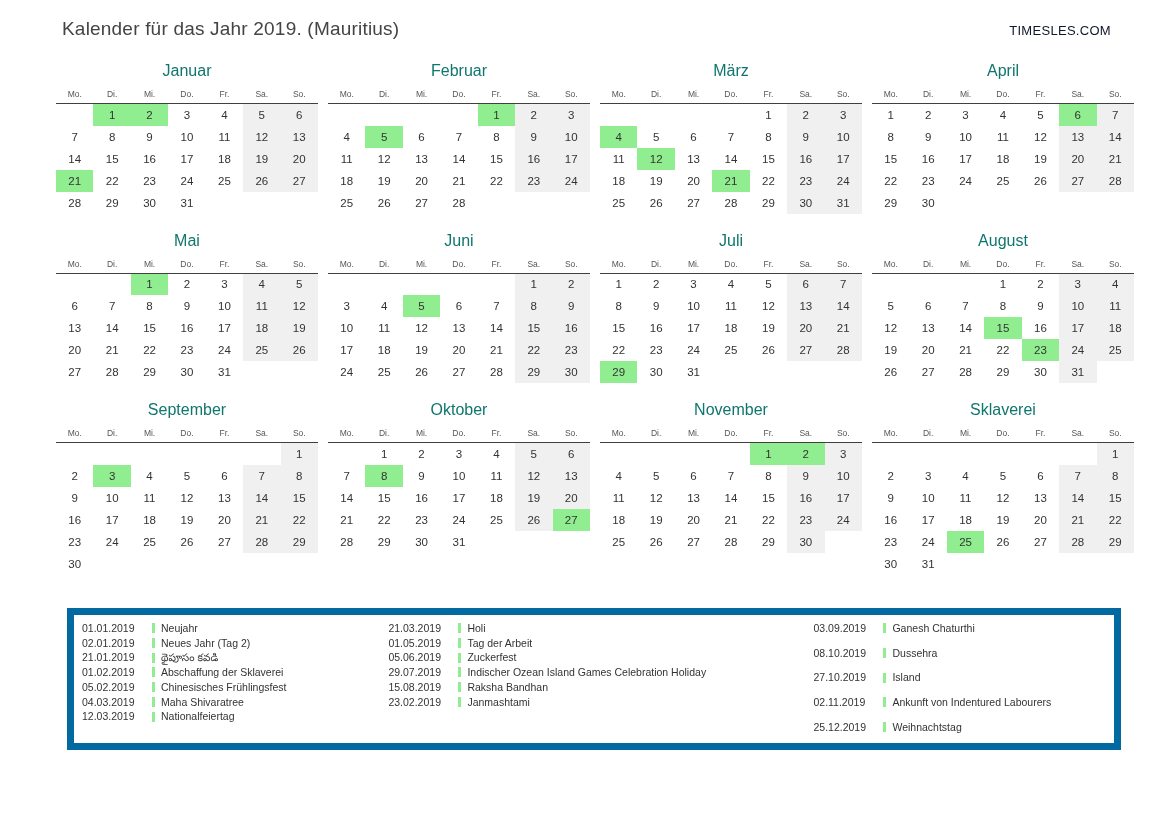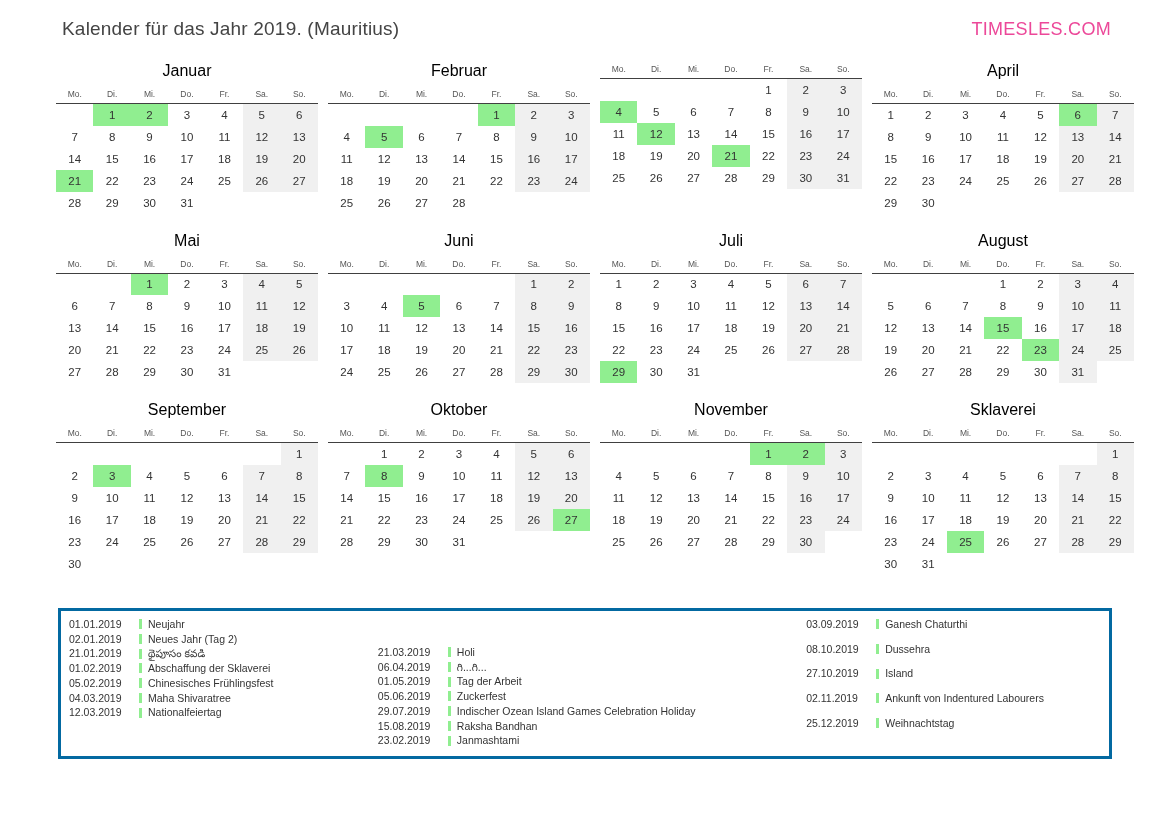--- a/index.html
+++ b/index.html
@@ -23,39 +23,39 @@
     justify-content: space-between;
     padding: 18px 58px 0 62px;
   }
   .title {
     font-size: 19px;
     color: #444444;
     font-weight: normal;
     letter-spacing: 0.2px;
   }
   .brand {
-    font-size: 18px;
-    color: #ec4899;
+    font-size: 13px;
+    color: #0f172a;
     letter-spacing: 0.3px;
   }
   .grid {
     margin: 22px 0 0 0;
     padding: 0 56px;
     display: grid;
     grid-template-columns: repeat(4, 1fr);
     row-gap: 18px;
     column-gap: 10px;
   }
   .month {
     width: 262px;
     margin: 0 auto;
   }
   .month-name {
     text-align: center;
-    color: #000000;
+    color: #0f766e;
     font-size: 16px;
     margin-bottom: 7px;
   }
   table.cal {
     border-collapse: collapse;
     width: 100%;
     table-layout: fixed;
   }
   table.cal th {
     font-size: 8.5px;
@@ -73,33 +73,33 @@
     height: 22px;
     width: 14.28%;
     color: #333333;
     padding: 0;
   }
   td.we { background: #f0f0f0; }
   td.hl { background: #90ee90; }
   td.empty { background: transparent; }
   .legend {
     position: absolute;
-    left: 58px;
+    left: 67px;
     top: 608px;
     width: 1054px;
-    border: 3px solid #0369a1;
+    border: 7px solid #0369a1;
     padding: 6px 4px 8px 8px;
     display: flex;
   }
   .legend-col {
     display: flex;
     flex-direction: column;
   }
   .legend-col.c1 { width: 310px; }
-  .legend-col.c2 { width: 430px; margin-top: 28px; }
+  .legend-col.c2 { width: 430px; }
   .legend-col.c3 { width: 300px; gap: 10px; }
   .legend-row {
     display: flex;
     align-items: baseline;
     font-size: 10.5px;
     line-height: 14.7px;
     white-space: nowrap;
   }
   .legend-date {
     width: 70px;
@@ -247,20 +247,21 @@
               <td class="">27</td>
               <td class="">28</td>
               <td class="empty"></td>
               <td class="empty"></td>
               <td class="empty"></td>
             </tr>
           </tbody>
         </table>
       </div>
       <div class="month">
+        <div class="month-name">März</div>
         <table class="cal">
           <thead>
             <tr>
               <th>Mo.</th>
               <th>Di.</th>
               <th>Mi.</th>
               <th>Do.</th>
               <th>Fr.</th>
               <th>Sa.</th>
               <th>So.</th>
@@ -940,25 +941,20 @@
           <span class="legend-name">Nationalfeiertag</span>
         </div>
       </div>
       <div class="legend-col c2">
         <div class="legend-row">
           <span class="legend-date">21.03.2019</span>
           <span class="legend-bar"></span>
           <span class="legend-name">Holi</span>
         </div>
         <div class="legend-row">
-          <span class="legend-date">06.04.2019</span>
-          <span class="legend-bar"></span>
-          <span class="legend-name">గి...గి...</span>
-        </div>
-        <div class="legend-row">
           <span class="legend-date">01.05.2019</span>
           <span class="legend-bar"></span>
           <span class="legend-name">Tag der Arbeit</span>
         </div>
         <div class="legend-row">
           <span class="legend-date">05.06.2019</span>
           <span class="legend-bar"></span>
           <span class="legend-name">Zuckerfest</span>
         </div>
         <div class="legend-row">

